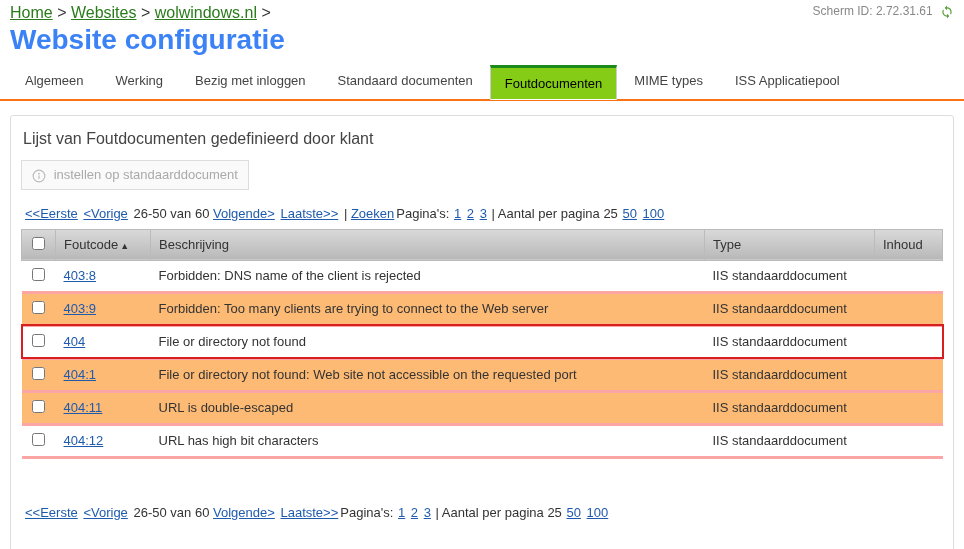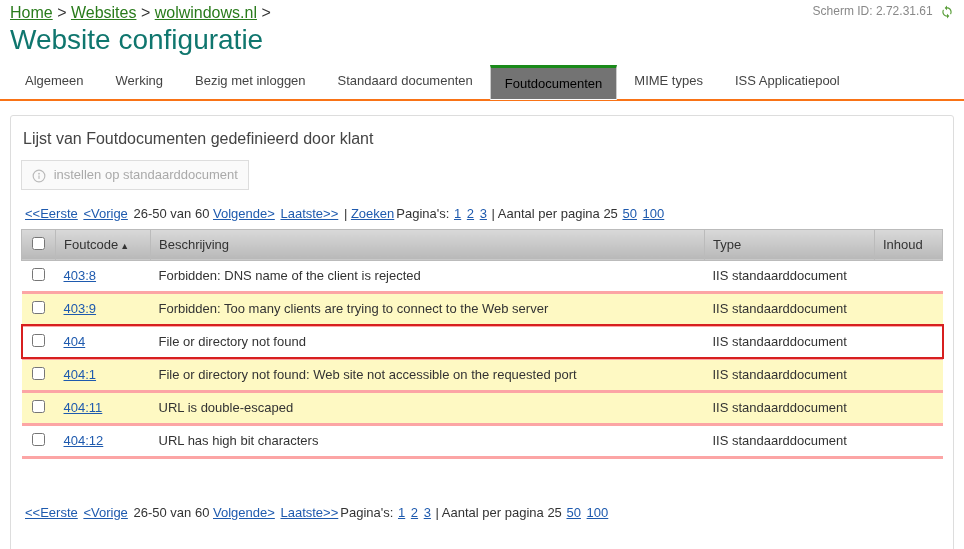--- a/index.html
+++ b/index.html
@@ -4,37 +4,37 @@
   <style>
     *{margin:0;padding:0;box-sizing:border-box;font-family:Arial,Helvetica,sans-serif}
     body{background:#fff;font-size:13px;color:#333;width:964px}
     a{color:#1e5aae;text-decoration:underline;cursor:pointer}
     .top{padding:4px 10px 2px 10px}
     .breadcrumb{font-size:16px;color:#297b1b}
     .breadcrumb a{color:#297b1b}
     .breadcrumb span{color:#333}
     .scherm{float:right;color:#888;font-size:12px}
     .scherm svg{vertical-align:middle;margin-left:4px}
-    h1{font-size:28px;font-weight:400;color:#0f766e;padding:0 2px 8px 10px}
+    h1{font-size:28px;font-weight:700;color:#3b82f6;padding:0 2px 8px 10px}
     .tabs{border-bottom:2px solid #f97316;padding:0 10px;display:flex}
     .tab{padding:8px 14px;border:1px solid transparent;border-bottom:none;color:#444;cursor:pointer;font-size:13px;margin-right:2px}
-    .tab.active{border:1px solid #ccc;border-top:3px solid #1a8a1a;border-bottom:1px solid #fff;background:#737373;position:relative;top:1px;color:#000;font-weight:400}
+    .tab.active{border:1px solid #ccc;border-top:3px solid #1a8a1a;border-bottom:1px solid #fff;background:#84cc16;position:relative;top:1px;color:#000;font-weight:400}
     .panel{margin:14px 10px 10px 10px;border:1px solid #ddd;border-radius:3px;padding:10px 10px 26px 10px}
     .panel-title{font-size:16px;color:#444;padding:4px 2px 12px 2px}
     .btn{display:inline-block;border:1px solid #ddd;background:#fafafa;padding:6px 10px;border-radius:0;color:#aaa;font-size:13px;margin-bottom:10px}
     .btn-icon{display:inline-block;width:14px;height:14px;vertical-align:middle;margin-right:4px}
     .pager{display:flex;justify-content:flex-start;align-items:center;padding:6px 4px;font-size:13px}
     .pager-left a{margin-right:2px}
     .pager-left span{color:#333}
     .pager-right{color:#333}
     .pager-right a{margin:0 1px}
     table{width:100%;border-collapse:collapse;margin-top:2px}
     thead th{background:linear-gradient(#d9d9d9,#b8b8b8);color:#333;text-align:left;padding:7px 8px;font-weight:400;border:1px solid #bbb;font-size:13px}
     tbody td{padding:7px 8px;border-bottom:3px solid #fca5a5;font-size:13px;color:#333}
-    tbody tr.alt td{background:#fef9c3}
+    tbody tr.alt td{background:#fdba74}
     tbody tr.highlight{outline:2px solid #d71f1f;outline-offset:-1px}
     .chk{width:34px;text-align:center}
     .chk input{cursor:pointer}
     .col-code{width:95px}
     .col-type{width:170px}
     .col-content{width:68px}
     .sort-icon{font-size:9px;margin-left:2px}
     .pager-bottom{margin-top:40px}
   </style>
 </head>

